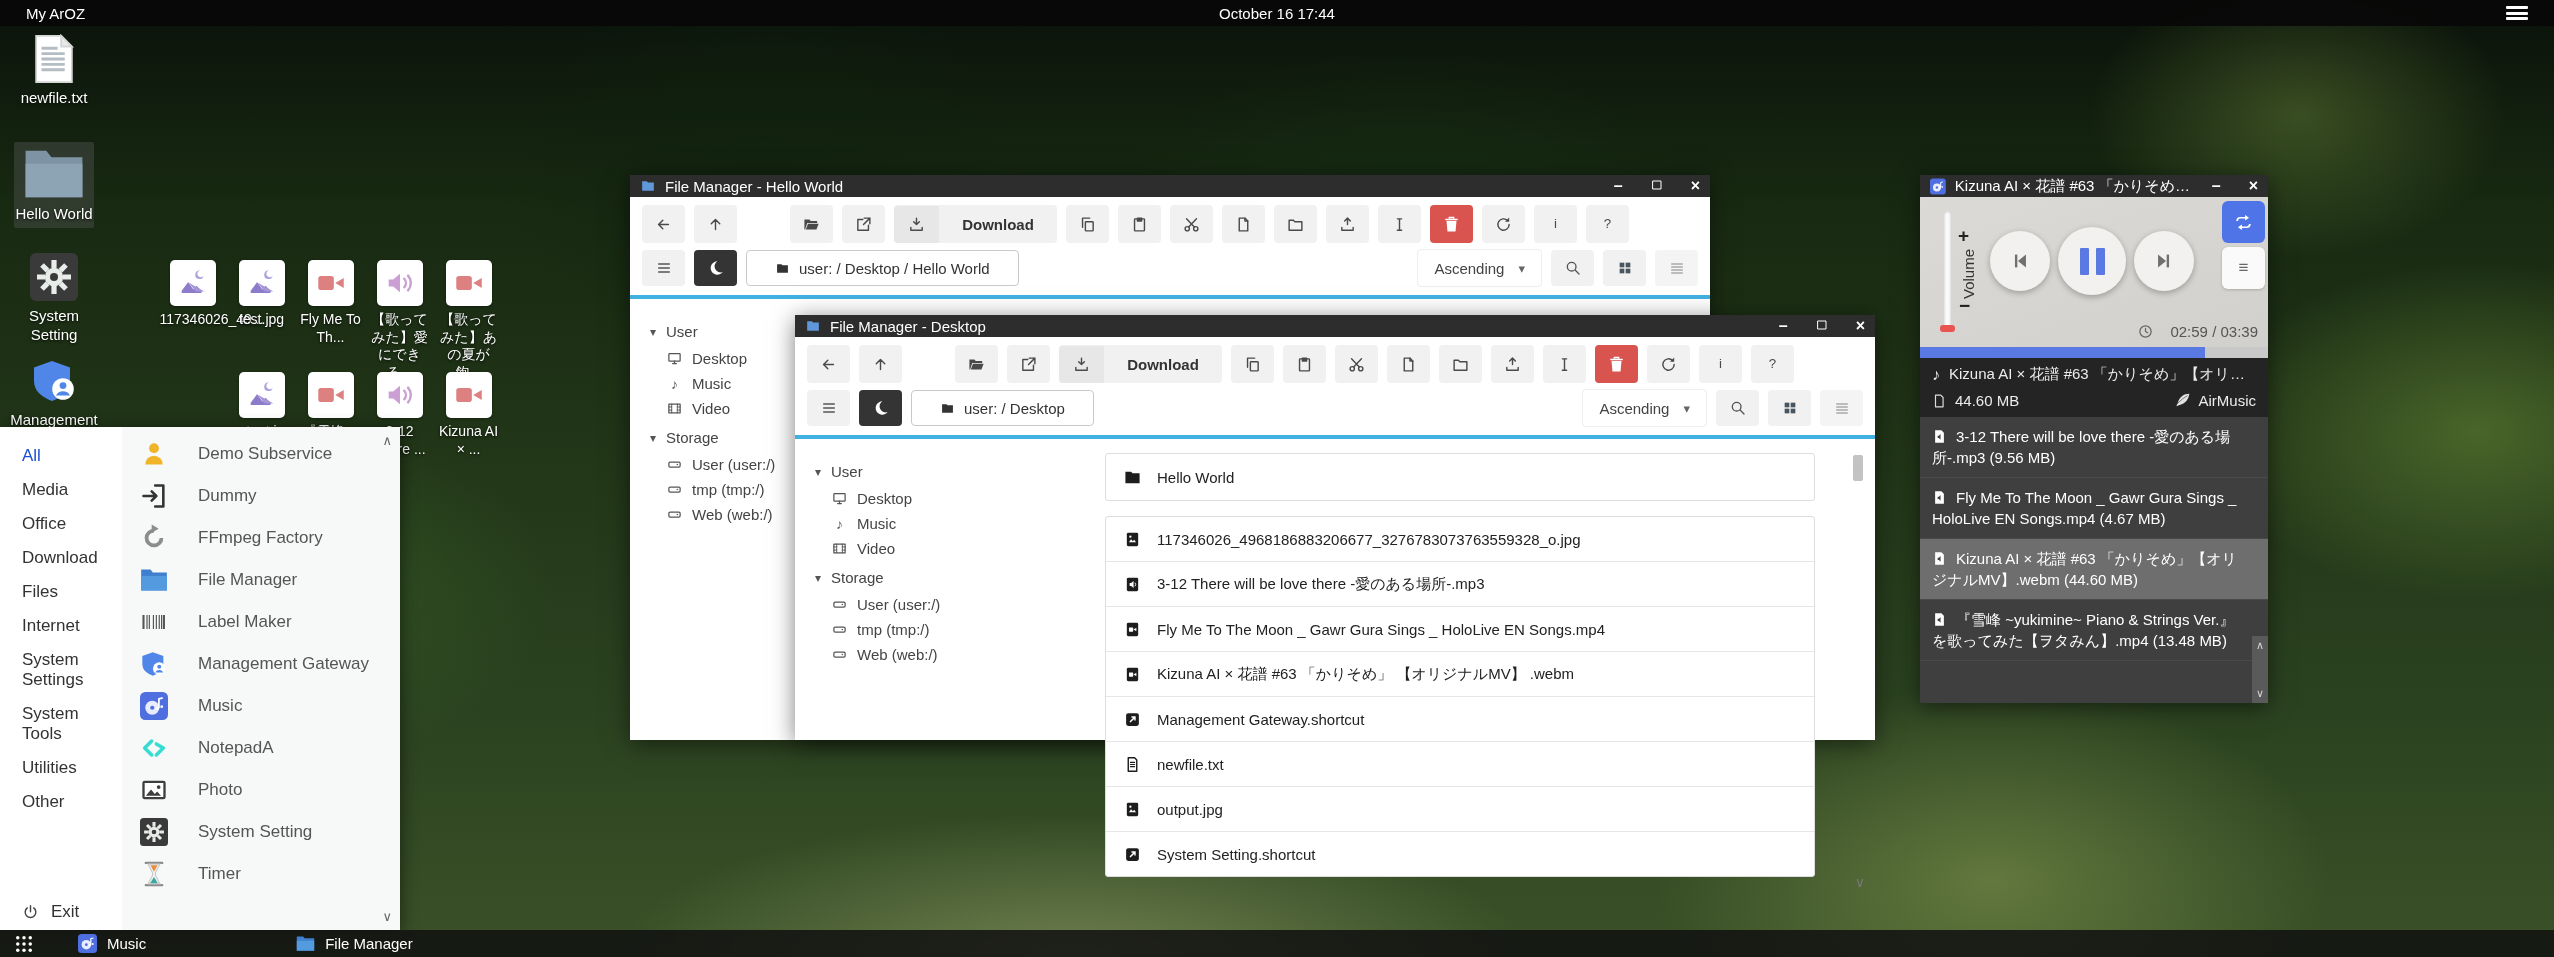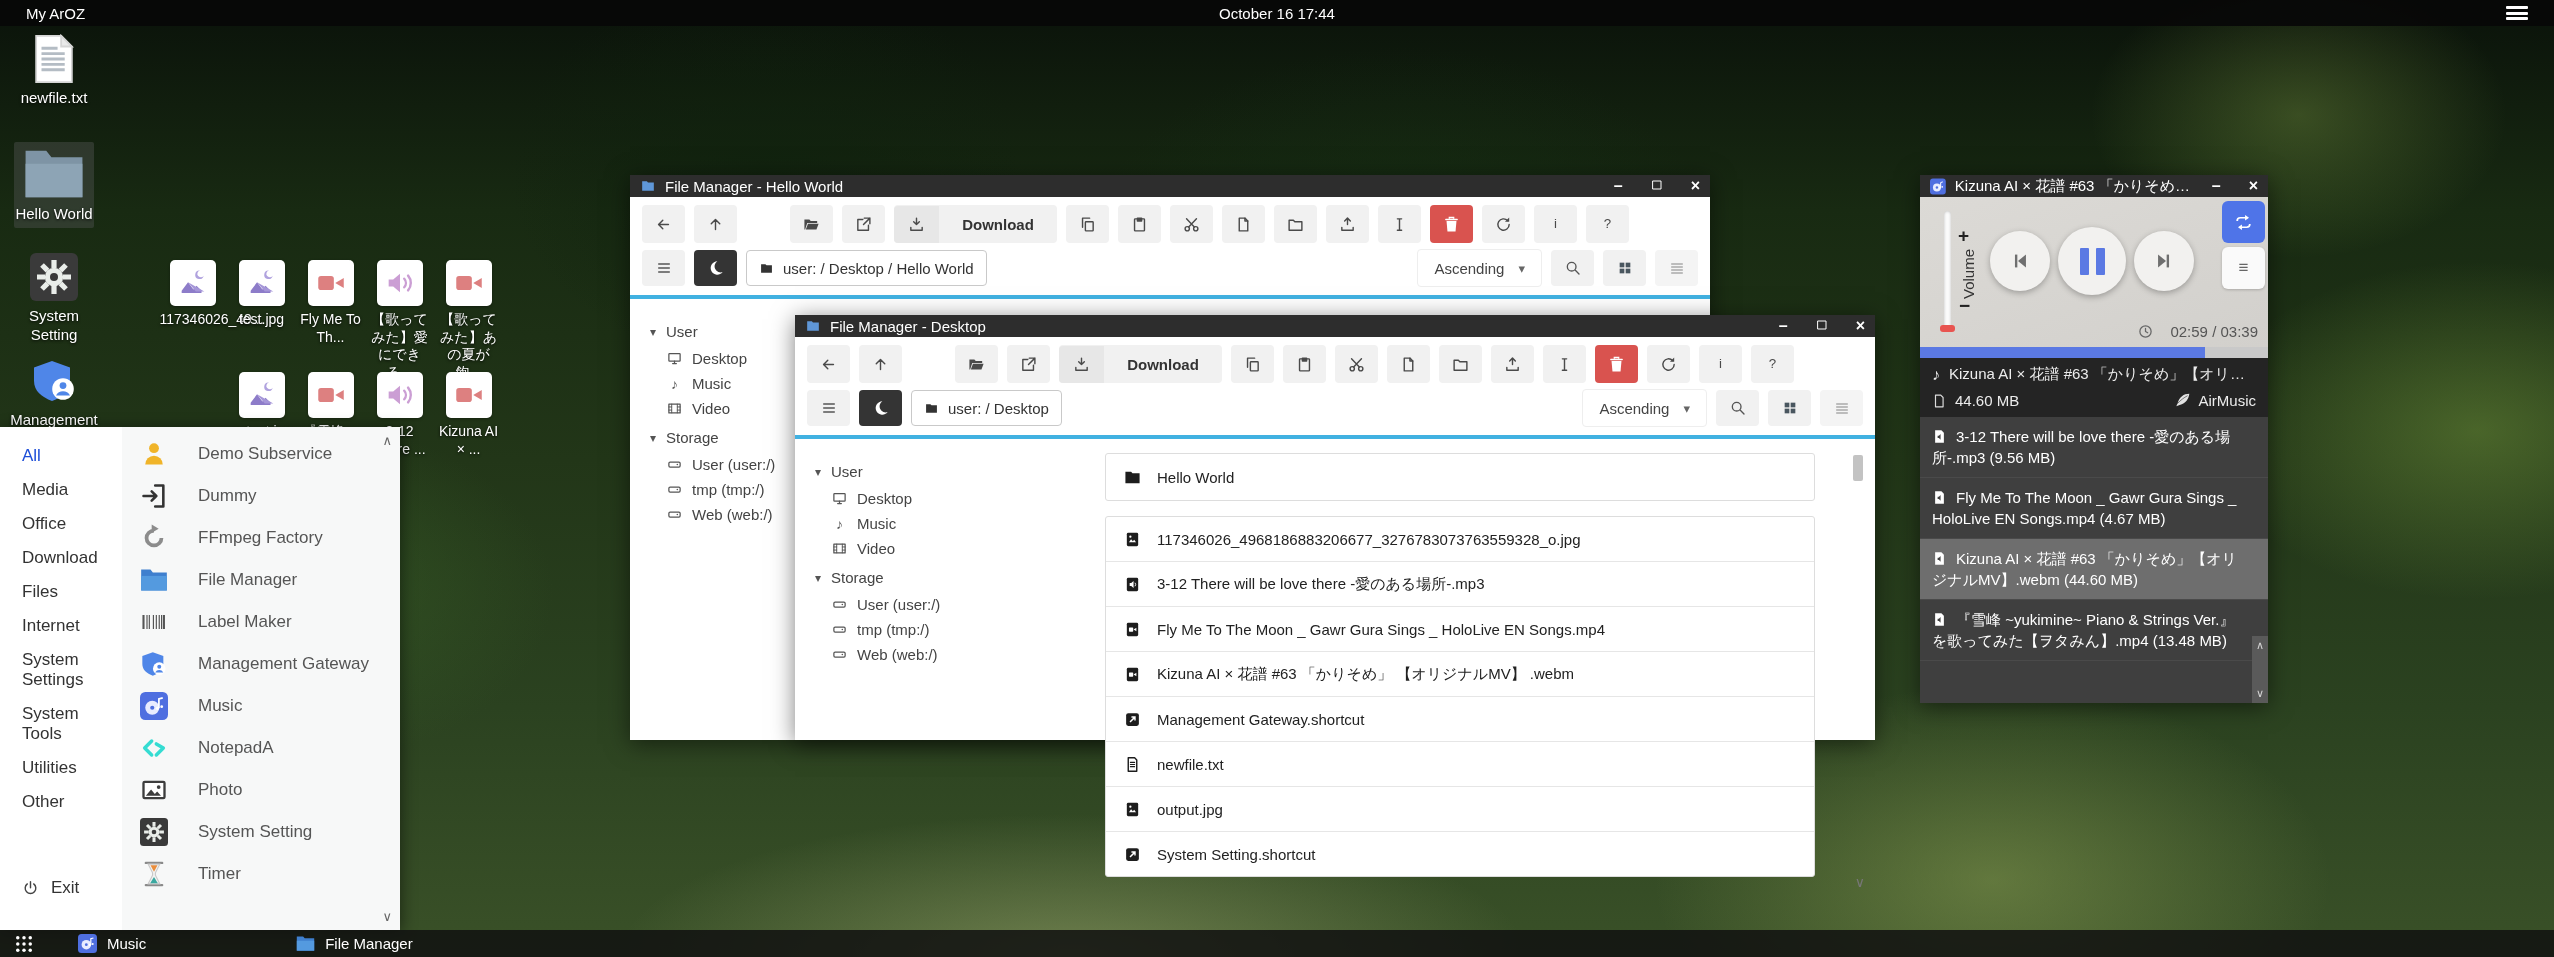--- a/index.html
+++ b/index.html
@@ -60,21 +60,21 @@
   .tbtn[data-wide="true"] .tlabel{min-width:118px;}
   .tbtn[data-danger="true"]{background:#d9534f;color:#fff;}
   .fm-row2{display:flex;align-items:center;gap:9px;padding:0 12px 8px;}
   .sq{height:36px;width:43px;border:none;border-radius:4px;background:#f1f1f1;color:#555;
     display:flex;align-items:center;justify-content:center;cursor:pointer;}
   .sq .glyph{width:16px;height:16px;}
   .sq.moon{background:#343434;color:#fff;}
   .sq.gridv{color:#49565f;}
   .sq.listv{background:#f4f4f4;color:#a9a9a9;}
   .breadcrumb{height:34px;border:1px solid #c9c9c9;border-radius:4px;display:flex;align-items:center;
-    gap:9px;padding:0 12px;font-size:15px;color:#333;}
+    gap:9px;padding:0 28px;font-size:15px;color:#333;}
   .breadcrumb .glyph{width:15px;height:13px;color:#333;}
   .fspacer{flex:1;}
   .sortbox{height:36px;background:#fff;border:1px solid #eee;border-radius:4px;display:flex;align-items:center;
     gap:14px;padding:0 16px;font-size:15px;color:#444;cursor:pointer;}
   .sortbox .caret{color:#666;font-size:13px;}
   .fm-accent{height:4px;background:#41b1e1;}
   .fm-body{display:flex;overflow:hidden;}
   .fm-side{width:178px;flex-shrink:0;padding:16px 0 0 20px;font-size:15px;color:#444;}
   .side-head{display:flex;align-items:center;gap:10px;margin:8px 0 6px;}
   .side-head .caret{color:#555;font-size:12px;}
@@ -132,21 +132,21 @@
   #start-menu{position:absolute;left:0;top:427px;width:400px;height:503px;background:#fff;z-index:60;
     box-shadow:2px 2px 14px rgba(0,0,0,.45);display:flex;flex-direction:column;}
   .sm-search{height:44px;border-bottom:3px solid #3db3e8;display:flex;align-items:center;padding:0 16px 0 22px;flex-shrink:0;}
   .sm-search input{flex:1;border:none;outline:none;font-size:18px;color:#333;font-family:inherit;background:transparent;}
   .sm-search input::placeholder{color:#9aa0a6;}
   .sm-search .glyph{width:19px;height:19px;color:#777;}
   .sm-body{flex:1;display:flex;overflow:hidden;}
   .sm-cats{width:122px;flex-shrink:0;display:flex;flex-direction:column;padding-top:12px;}
   .cat{padding:7px 0 7px 22px;font-size:17px;color:#333;cursor:pointer;}
   .cat[data-active="true"]{color:#1d4ed8;}
-  .sm-exit{margin-top:auto;display:flex;align-items:center;gap:12px;padding:14px 0 32px 22px;font-size:17px;color:#333;cursor:pointer;}
+  .sm-exit{margin-top:auto;display:flex;align-items:center;gap:12px;padding:14px 0 8px 22px;font-size:17px;color:#333;cursor:pointer;}
   .sm-exit .glyph{width:17px;height:17px;color:#444;}
   .sm-apps{flex:1;background:#f7f8f8;position:relative;padding-top:6px;overflow:hidden;}
   .app-row{display:flex;align-items:center;height:42px;padding-left:18px;cursor:pointer;}
   .app-row .glyph{width:28px;height:28px;flex-shrink:0;}
   .app-row .alabel{margin-left:30px;font-size:17px;color:#555;}
   .sm-up{position:absolute;right:8px;top:6px;color:#666;font-size:13px;}
   .sm-down{position:absolute;right:8px;bottom:6px;color:#666;font-size:13px;}
   
   #taskbar{position:absolute;left:0;right:0;bottom:0;height:27px;background:rgba(16,16,16,.85);z-index:70;
     display:flex;align-items:center;padding:0 14px;color:#fff;}

